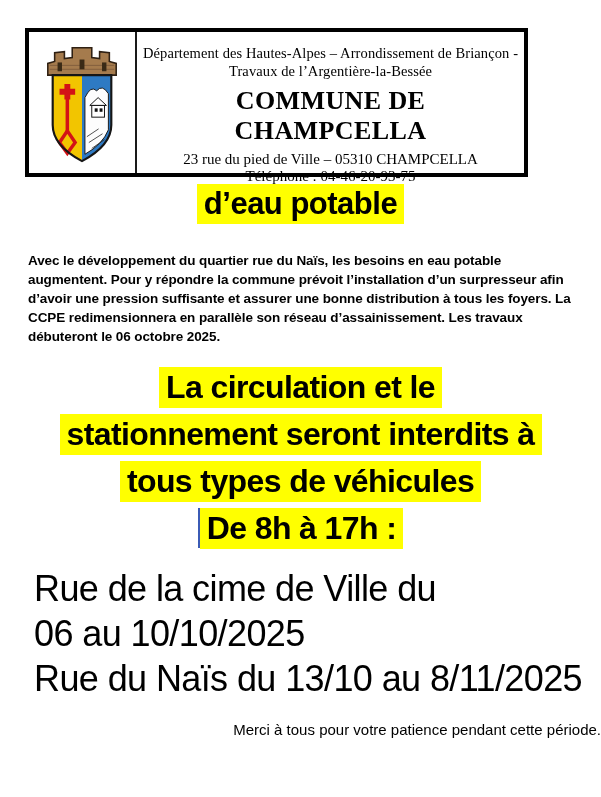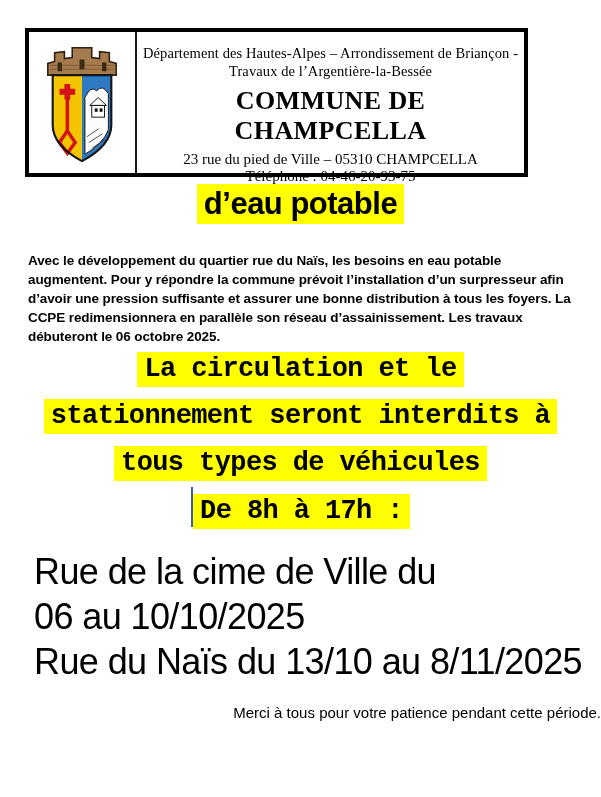--- a/index.html
+++ b/index.html
@@ -37,22 +37,22 @@
   .hl { background:#ffff00; padding:2px 7px 3px 7px; }
 
   
   .intro {
     margin:25px 0 0 28px; width:551px;
     font-weight:bold; font-size:13.5px; line-height:19px; letter-spacing:-0.1px;
   }
 
   
   .restrict-block {
-    margin-top:0; text-align:center;
-    font-weight:bold; font-size:27px; line-height:47px; letter-spacing:-0.6px;font-family:Liberation Mono, monospace;
+    margin-top:18px; text-align:center;
+    font-weight:bold; font-size:32px; line-height:47px; letter-spacing:-0.6px;
   }
   .cursor {
     display:inline-block; width:2px; height:40px; background:#3b5bb5;
     vertical-align:-9px;
   }
 
   
   .schedule {
     margin:14px 0 0 34px;
     font-size:36px; line-height:45px; letter-spacing:-0.6px; font-weight:normal;

